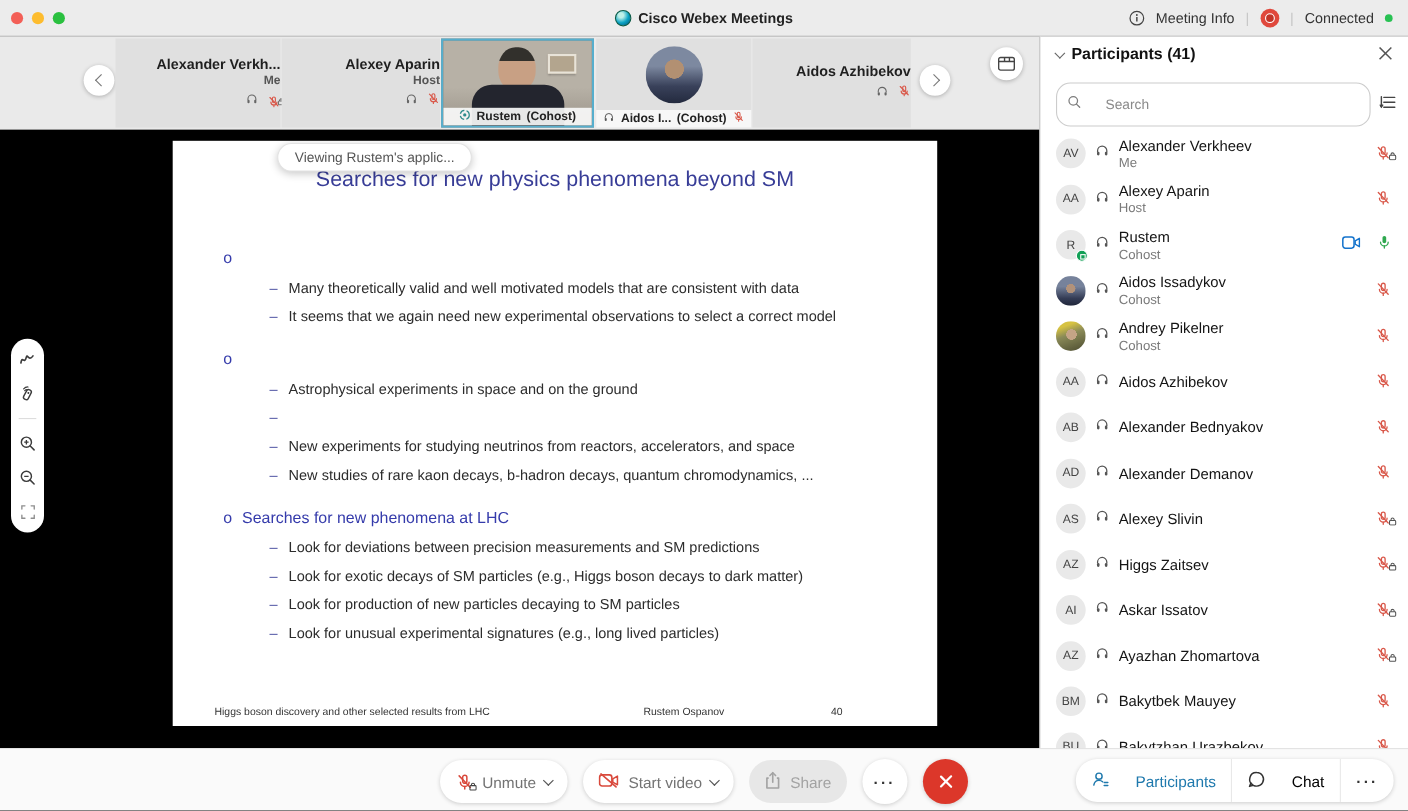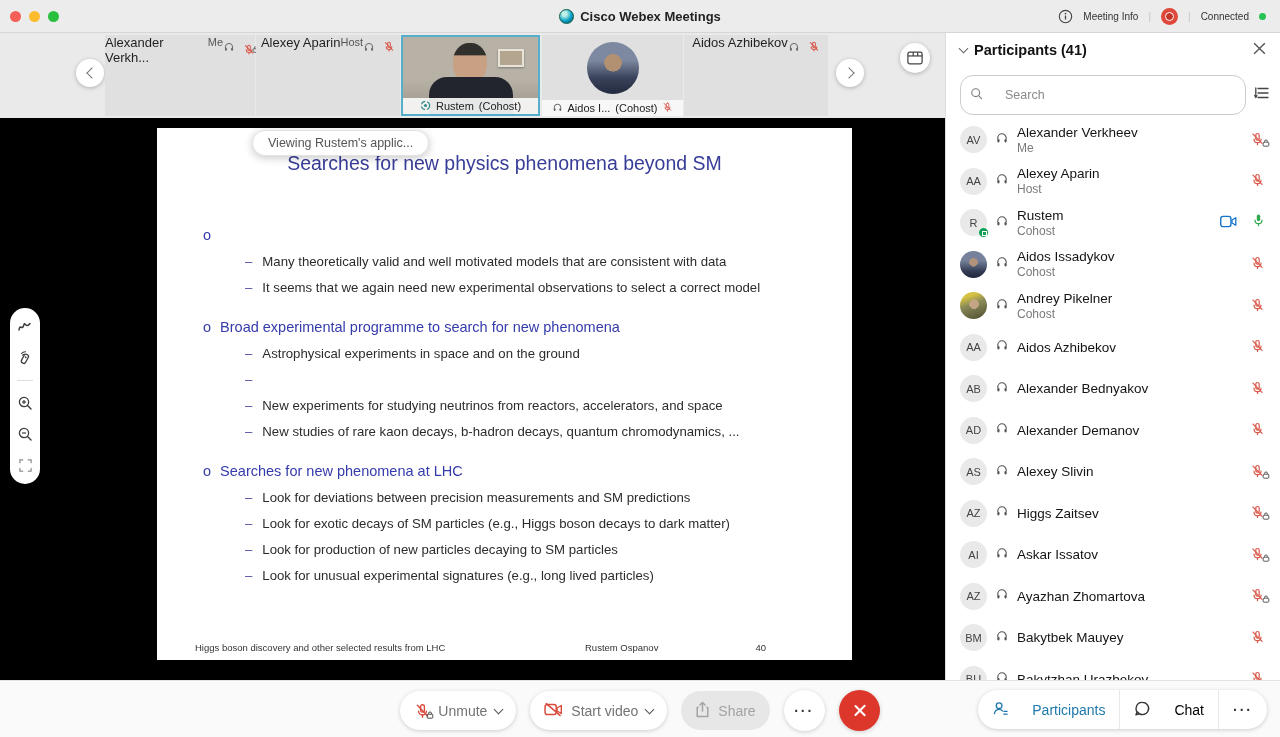--- a/index.html
+++ b/index.html
@@ -12,33 +12,33 @@
     background:#ececec; border-bottom:1px solid #d6d6d6; }
   .traffic { position:absolute; left:10px; top:11px; display:flex; gap:8px; }
   .dot { width:11px; height:11px; border-radius:50%; }
   .dot.r { background:#f35f57; } .dot.y { background:#fdbc2e; } .dot.g { background:#2ac03f; }
   .tb-title { position:absolute; left:0; right:0; top:0; height:33px; display:flex;
     align-items:center; justify-content:center; gap:6px; font-size:13px; color:#222; font-weight:700;}
   .webex-ball { width:15px; height:15px; border-radius:50%;
     background:radial-gradient(circle at 35% 30%, #bff0e8 0 18%, #0aa3c4 55%, #064d77 100%);
     border:1.5px solid #0b5b46; }
   .tb-right { position:absolute; right:14px; top:0; height:33px; display:flex; align-items:center;
-    gap:10px; font-size:10px; color:#333; }
+    gap:10px; font-size:13px; color:#333; }
   .tb-sep { color:#c6c6c6; }
   .rec-badge { width:17px; height:17px; border-radius:50%; background:#e0483c; display:flex;
     align-items:center; justify-content:center; }
   .rec-badge i { display:block; width:9px; height:9px; border:1.6px solid #fff; border-radius:50%;
     background:#c23428; }
   .conn-dot { width:7px; height:7px; border-radius:50%; background:#28c153; }
   .info-ic { display:flex; align-items:center; }
 
   
   .film { position:absolute; left:0; top:33px; width:945px; height:85px; background:#eaeaea; }
   .tile { position:absolute; top:2px; height:81px; background:#e0e0e0; display:flex;
-    align-items:flex-start; justify-content:center; }
+    flex-direction:column; align-items:flex-end; justify-content:center;font-weight:bold; }
   .tile .t-name { font-size:13px; color:#1f1f1f; }
   .tile .t-role { font-size:11px; color:#555; margin-top:1px; }
   .tile .t-icons { display:flex; gap:8px; margin-top:4px; align-items:center; }
   .circle-btn { position:absolute; border-radius:50%; background:#fff;
     box-shadow:0 1px 4px rgba(0,0,0,.25); display:flex; align-items:center; justify-content:center;
     cursor:pointer; }
   .chev { width:8px; height:8px; border-right:1.8px solid #777; border-bottom:1.8px solid #777; }
   .chev.left { transform:rotate(135deg); margin-left:3px; }
   .chev.right { transform:rotate(-45deg); margin-right:3px; }
 
@@ -318,21 +318,20 @@
             <div class="item">
               <span class="dash">–</span>
               <span>It seems that we again need new experimental observations to select a correct model</span>
             </div>
           </div>
       </div>
 
       <div class="sec sec2">
         <div class="sec-h">
           <span class="o">o</span>
-          <span>Broad experimental programme to search for new phenomena</span>
         </div>
         <div class="sec-items">
 
         <div class="item">
               <span class="dash">–</span>
               <span>Astrophysical experiments in space and on the ground</span>
             </div>
             <div class="item">
               <span class="dash">–</span>
             </div>

